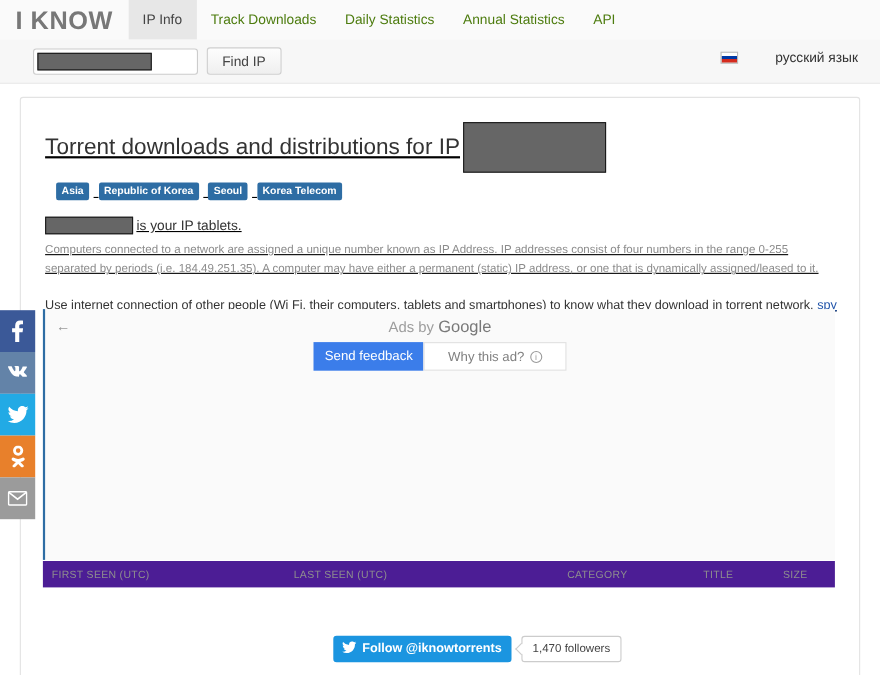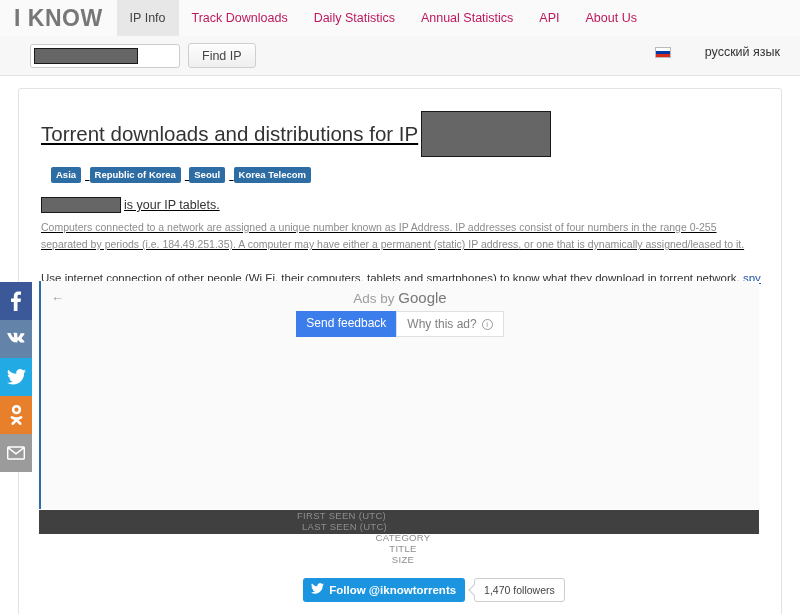--- a/index.html
+++ b/index.html
@@ -31,21 +31,21 @@
     padding: 0 14px 0 14px;
     display: flex;
     align-items: center;
     font-weight: 700;
   }
   .nav-item {
     display: flex;
     align-items: center;
     padding: 0 13px;
     font-size: 12.5px;
-    color: #be185d;
+    color: #4d7c0f;
     text-decoration: none;
     white-space: nowrap;
   }
   .nav-item.active {
     background: #e7e7e7;
     color: #444444;
   }
 
   .subbar {
     position: relative;
@@ -225,21 +225,21 @@
     color: #ffffff;
     font-size: 12px;
     padding: 5px 10px;
     cursor: pointer;
   }
   .why-ad {
     background: #ffffff;
     border: 1px solid #e0e0e0;
     color: #808080;
     font-size: 12px;
-    padding: 5px 10px;
+    padding: 5px 21px;
     cursor: pointer;
     display: flex;
     align-items: center;
     gap: 5px;
     justify-content: flex-end;
   }
   .info-circle {
     display: inline-block;
     width: 11px; height: 11px;
     border: 1px solid #9a9a9a;
@@ -248,27 +248,26 @@
     line-height: 10px;
     text-align: center;
     color: #9a9a9a;
   }
 
   
   .tbl-head {
     position: absolute;
     left: 20px; top: 421px;
     width: 720px; height: 24px;
-    background: #404040;
+    background: #4c1d95;
     display: flex;
     align-items: center;
     font-size: 9.5px;
     color: #8e8e8e;
     letter-spacing: 0.3px;
-    flex-direction: column;
   }
   .th { padding-left: 8px; }
   .th-first { width: 220px; }
   .th-last  { width: 210px; }
   .th-cat   { width: 140px; text-align: center; }
   .th-title { width: 80px; text-align: center; }
   .th-size  { width: 60px; text-align: center; }
 
   
   .footer {
@@ -321,21 +320,20 @@
 <div class="header">
 
   <div class="navbar">
     <div class="brand">I KNOW</div>
 
     <a class="nav-item active">IP Info</a>
     <a class="nav-item">Track Downloads</a>
     <a class="nav-item">Daily Statistics</a>
     <a class="nav-item">Annual Statistics</a>
     <a class="nav-item">API</a>
-    <a class="nav-item">About Us</a>
   </div>
 
   <div class="subbar">
     <div class="ip-input">
       <span class="redact"></span>
     </div>
     <div class="find-btn">Find IP</div>
 
     <a class="lang">
       <span class="flag-ru"></span>

